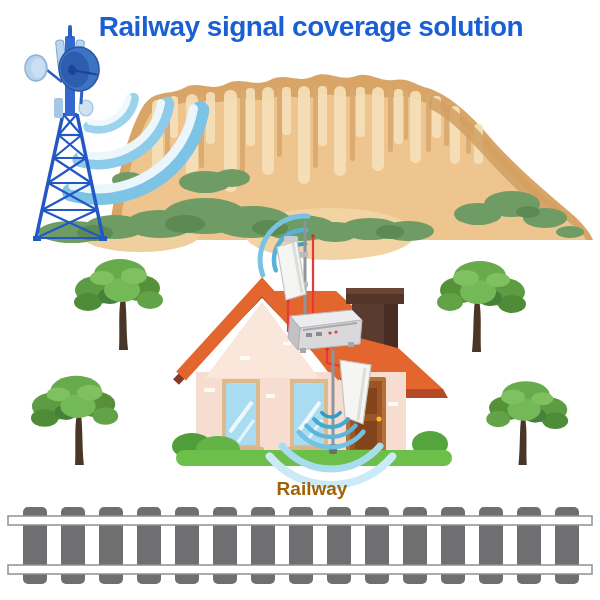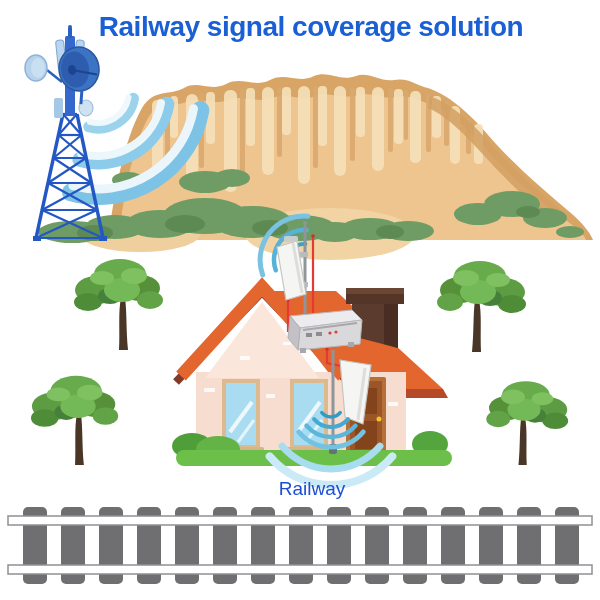--- a/index.html
+++ b/index.html
@@ -2,21 +2,21 @@
 <html><head>
 <meta charset="utf-8">
 <style>
   html,body{margin:0;padding:0;background:#fff;}
   .stage{position:relative;width:600px;height:600px;background:#ffffff;overflow:hidden;
          font-family:"Liberation Sans",sans-serif;}
   .stage svg{position:absolute;left:0;top:0;}
   .title{position:absolute;top:11px;left:11px;width:600px;text-align:center;
          font-size:28px;font-weight:bold;color:#1a5fd4;letter-spacing:-0.5px;}
   .railway-label{position:absolute;top:478px;left:252px;width:120px;text-align:center;
-         font-size:19px;font-weight:normal;color:#1d4ed8;}
+         font-size:19px;font-weight:bold;color:#a16207;}
 </style>
 </head>
 <body>
 
 <div class="stage">
 
 <svg width="600" height="600" viewBox="0 0 600 600" role="img" aria-label="Railway signal coverage solution">
 
   <defs>
     <g id="tree-proto">

